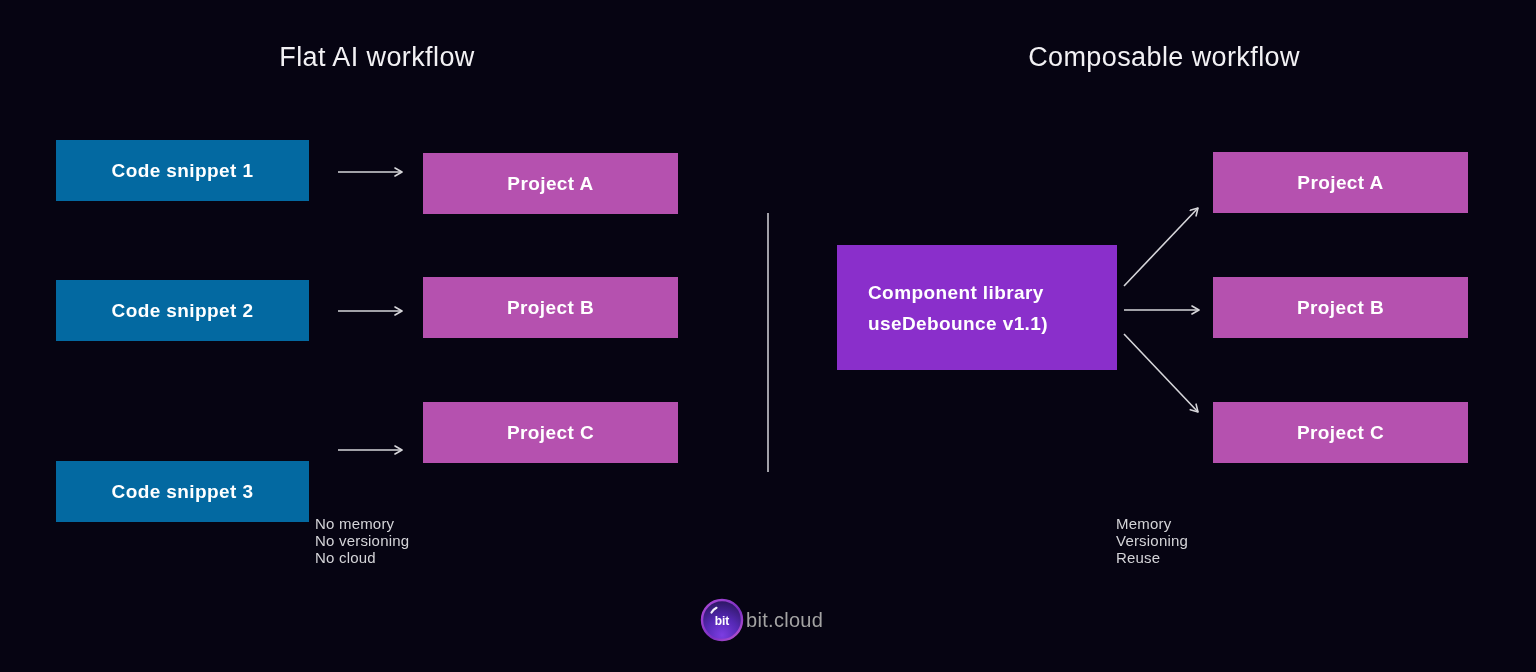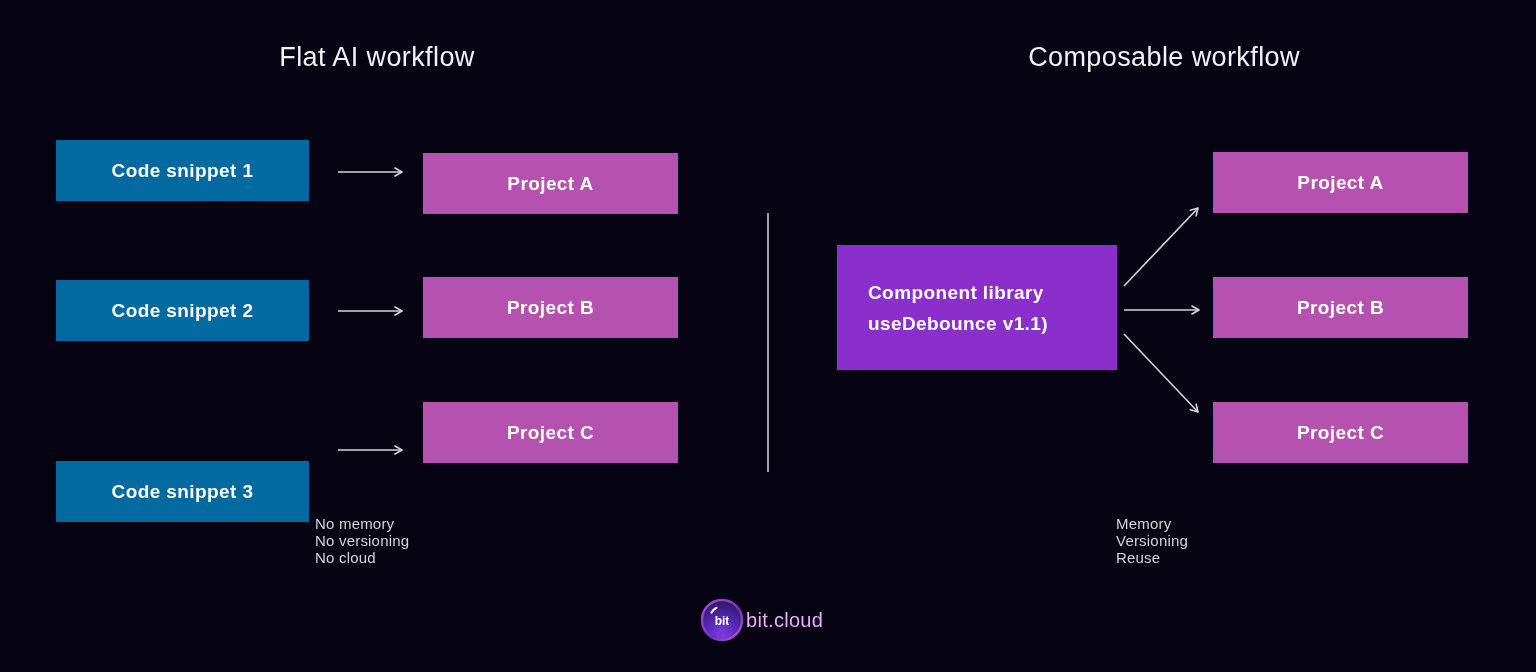--- a/index.html
+++ b/index.html
@@ -87,21 +87,21 @@
 
   .footer {
     position: absolute;
     left: 700px; top: 598px;
     display: flex;
     align-items: center;
     gap: 2px;
   }
   .logo-badge { width: 44px; height: 44px; display: block; }
   .brand-text {
-    color: #f0abfc;
+    color: #a3a3a3;
     font-size: 20px;
     font-weight: 500;
     letter-spacing: 0.3px;
   }
 </style>
 </head>
 <body>
 
 <div class="canvas">
 

